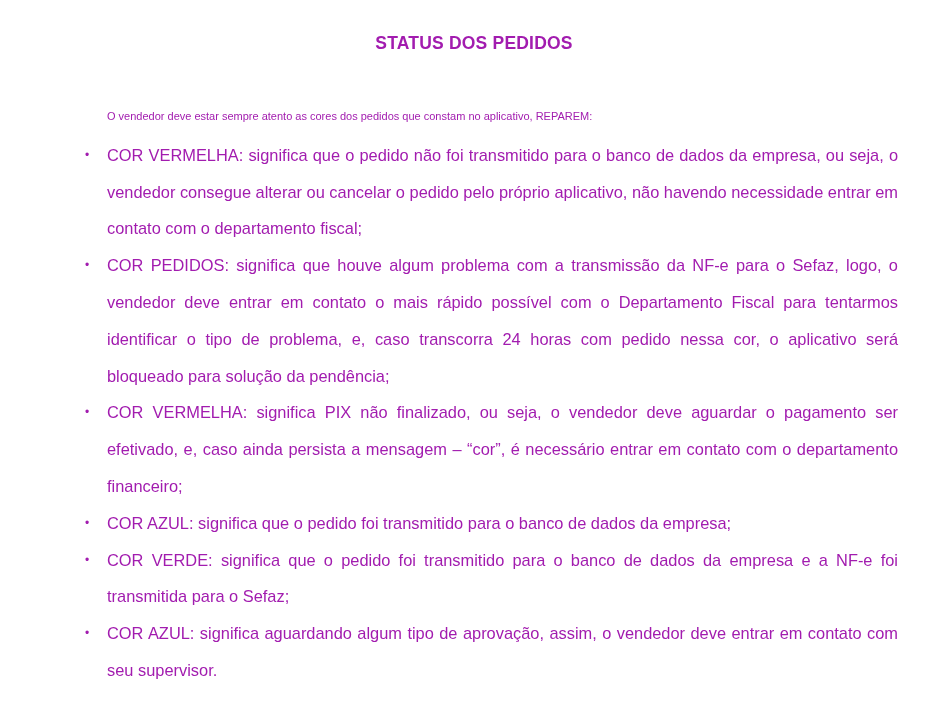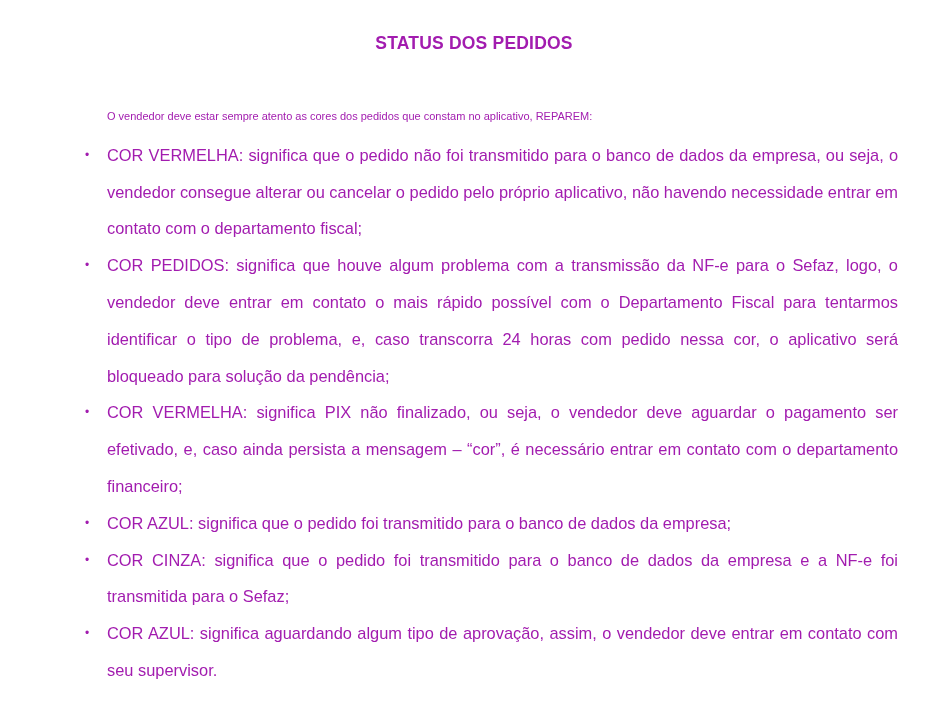--- a/index.html
+++ b/index.html
@@ -68,19 +68,19 @@
     <li class="status-item">
       <span class="bullet">•</span><span>COR PEDIDOS:</span> <span>significa que houve algum problema com a transmissão da NF-e para o Sefaz, logo, o vendedor deve entrar em contato o mais rápido possível com o Departamento Fiscal para tentarmos identificar o tipo de problema, e, caso transcorra 24 horas com pedido nessa cor, o aplicativo será bloqueado para solução da pendência;</span>
     </li>
     <li class="status-item">
       <span class="bullet">•</span><span>COR VERMELHA:</span> <span>significa PIX não finalizado, ou seja, o vendedor deve aguardar o pagamento ser efetivado, e, caso ainda persista a mensagem – “cor”, é necessário entrar em contato com o departamento financeiro;</span>
     </li>
     <li class="status-item">
       <span class="bullet">•</span><span>COR AZUL:</span> <span>significa que o pedido foi transmitido para o banco de dados da empresa;</span>
     </li>
     <li class="status-item">
-      <span class="bullet">•</span><span>COR CINZA:</span> <span>significa que o pedido foi transmitido para o banco de dados da empresa e a NF-e foi transmitida para o Sefaz;</span>
+      <span class="bullet">•</span><span>COR VERDE:</span> <span>significa que o pedido foi transmitido para o banco de dados da empresa e a NF-e foi transmitida para o Sefaz;</span>
     </li>
     <li class="status-item">
       <span class="bullet">•</span><span>COR AZUL:</span> <span>significa aguardando algum tipo de aprovação, assim, o vendedor deve entrar em contato com seu supervisor.</span>
     </li>
   </ul>
 </div>
 
 </body></html>

